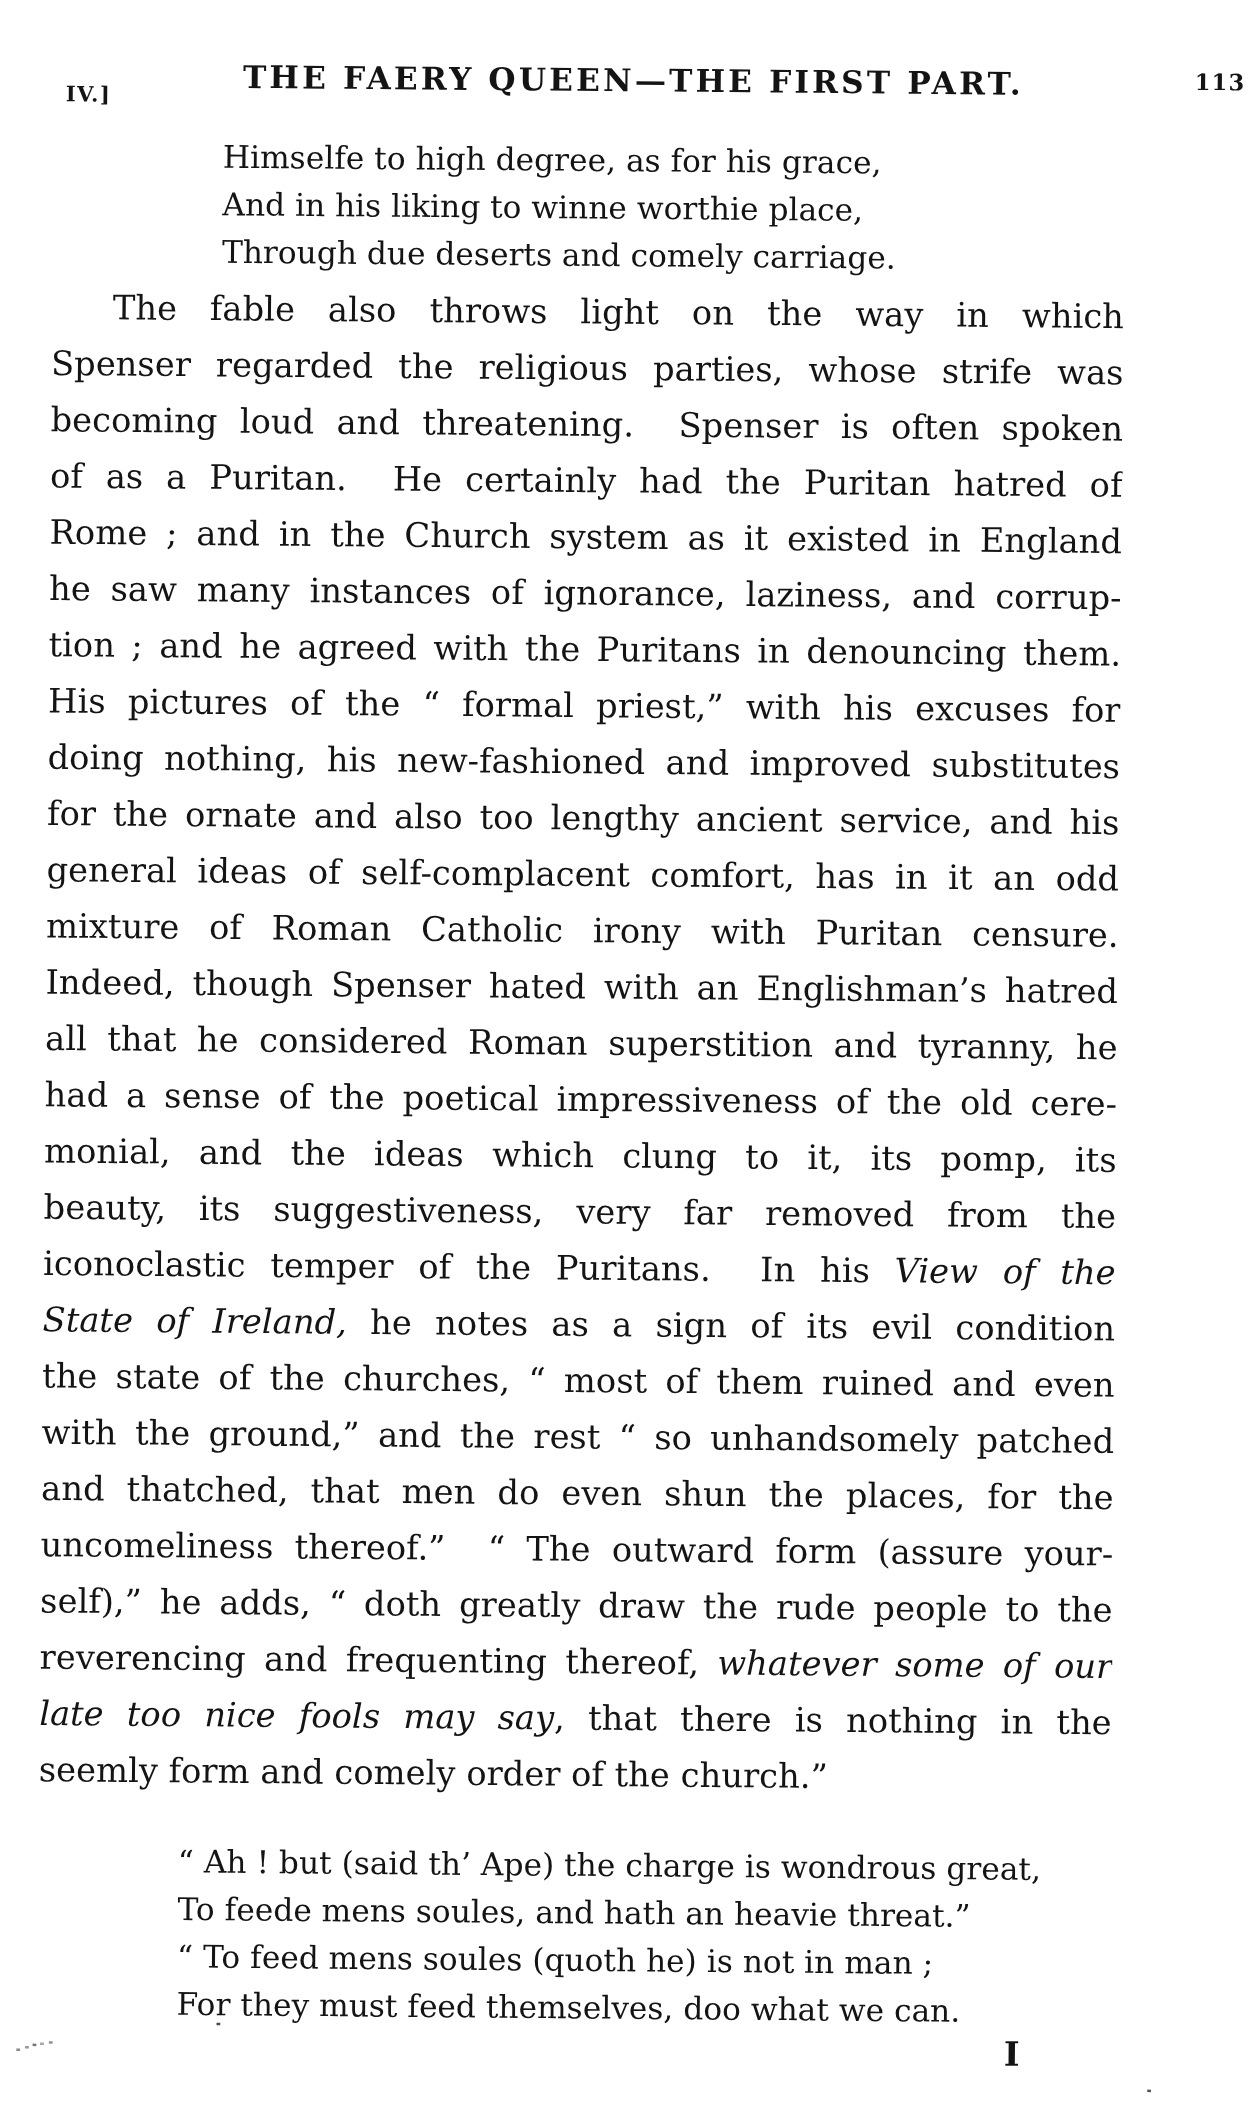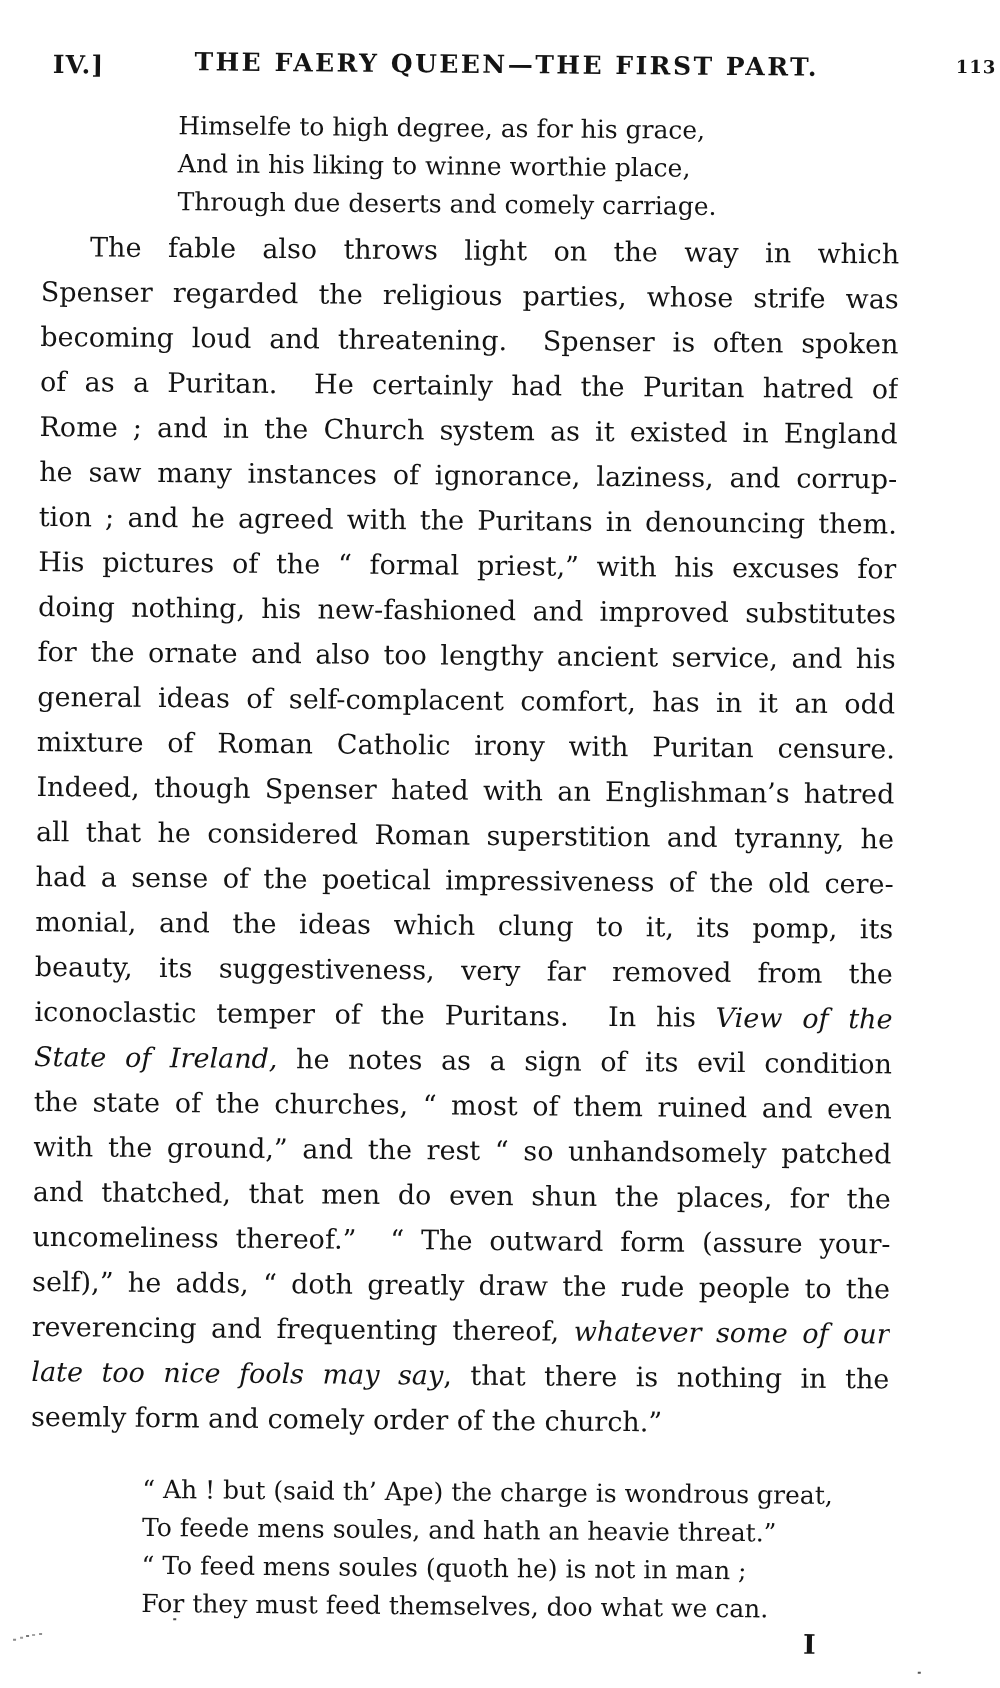--- a/index.html
+++ b/index.html
@@ -15,22 +15,22 @@
   }
   .scan {
     position: absolute;
     inset: 0;
     transform: rotate(0.5deg);
     transform-origin: 50% 50%;
   }
   
   .chapter-marker {
     position: absolute;
-    left: 46px; top: 54px;
-    font-size: 25px;
+    left: 46px; top: 70px;
+    font-size: 17px;
     font-weight: bold;
     letter-spacing: 1px;
   }
   .running-title {
     position: absolute;
     left: 90px; top: 50px;
     width: 820px;
     text-align: center;
     font-size: 25px;
     font-weight: bold;

